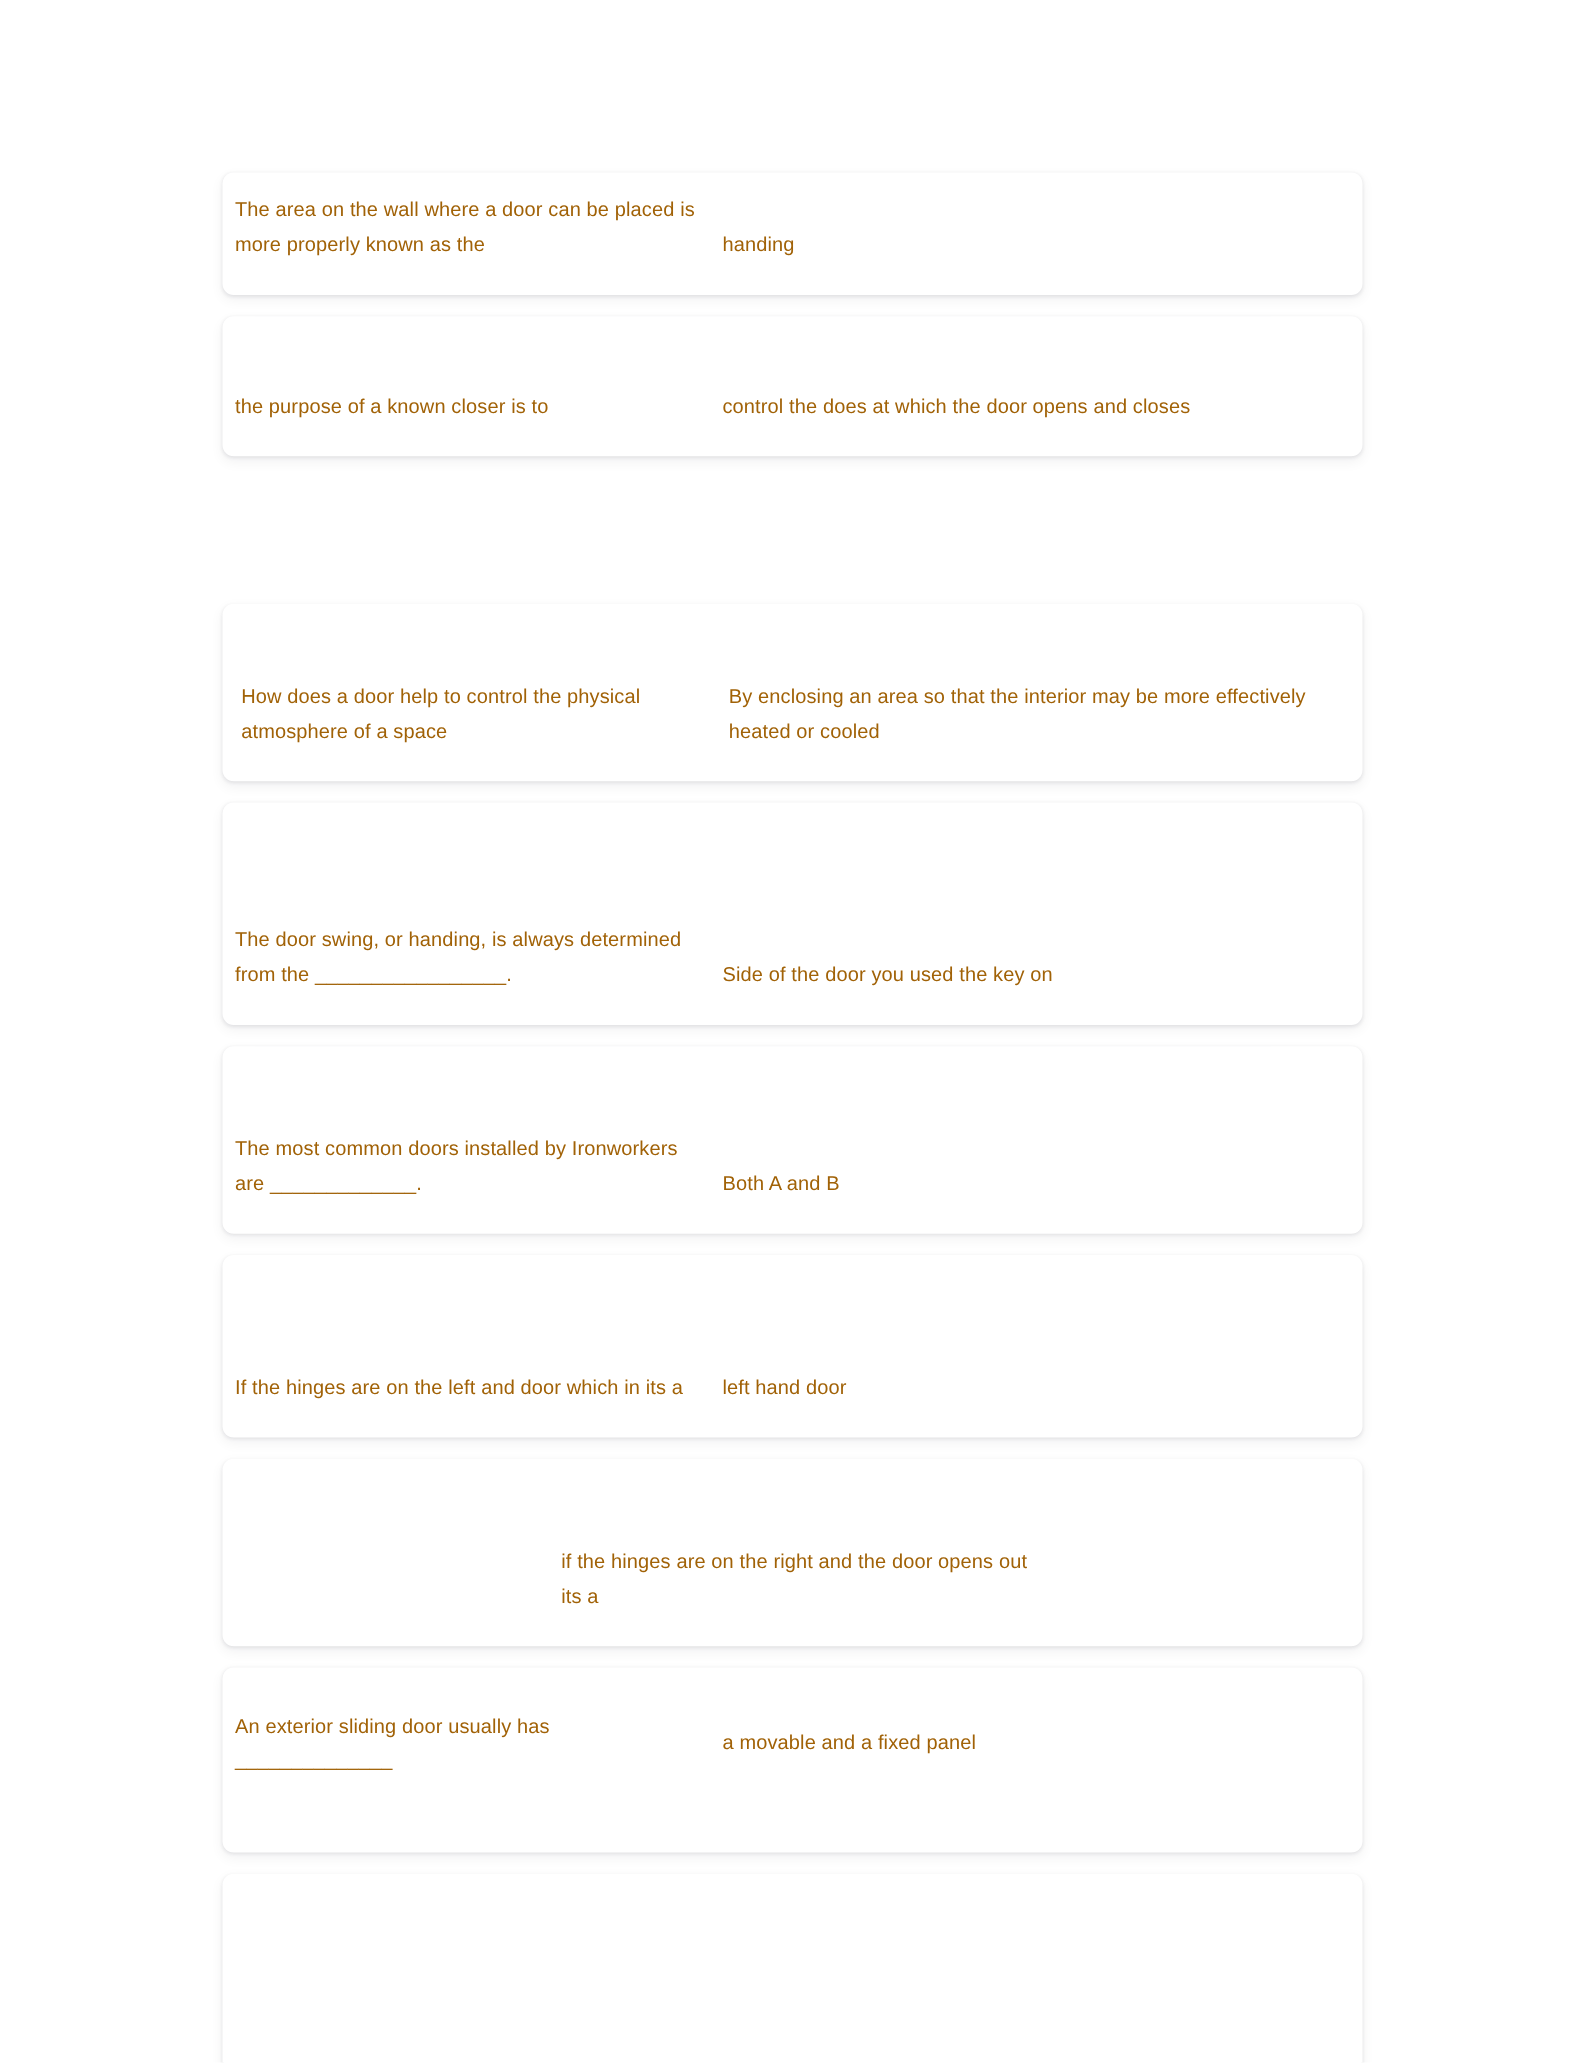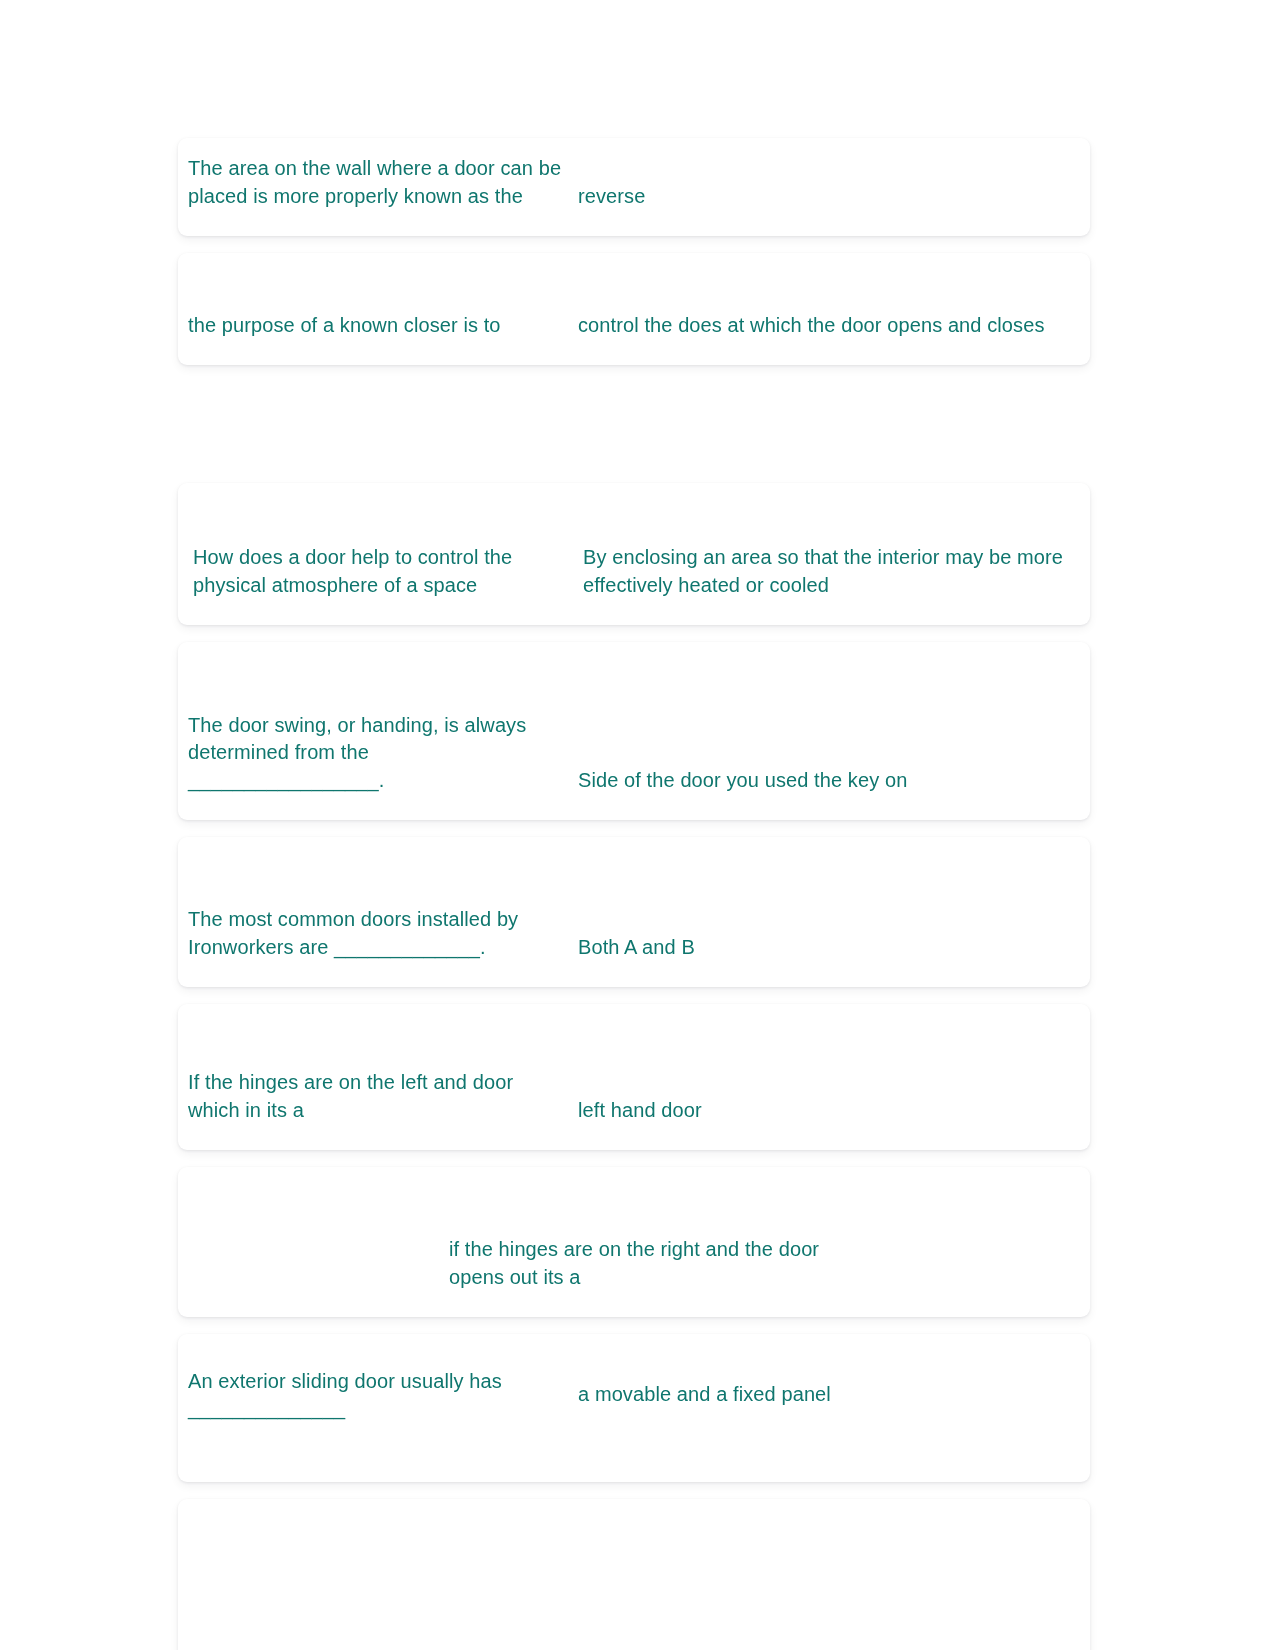--- a/index.html
+++ b/index.html
@@ -48,23 +48,23 @@
     padding: 0 0 26px 0;
   }
 
   
   .card.gap-after {
     margin-bottom: 118px;
   }
 
   .card-term,
   .card-def {
-    font-size: 20px;
+    font-size: 16px;
     line-height: 27.5px;
-    color: #0f766e;
+    color: #a16207;
     letter-spacing: 0.1px;
     white-space: pre-wrap;
     word-break: break-word;
   }
 
   .card-term {
     width: 390px;
     padding-left: 10px;
     box-sizing: border-box;
   }
@@ -91,21 +91,21 @@
   }
 </style>
 </head>
 <body>
 
 <div class="page">
   <div class="card-list">
 
     <div class="card h-1">
       <div class="card-term">The area on the wall where a door can be placed is more properly known as the</div>
-      <div class="card-def">reverse</div>
+      <div class="card-def">handing</div>
     </div>
 
     <div class="card h-2 gap-after">
       <div class="card-term">the purpose of a known closer is to</div>
       <div class="card-def">control the does at which the door opens and closes</div>
     </div>
 
     <div class="card h-3">
       <div class="card-term">How does a door help to control the physical atmosphere of a space</div>
       <div class="card-def">By enclosing an area so that the interior may be more effectively heated or cooled</div>

